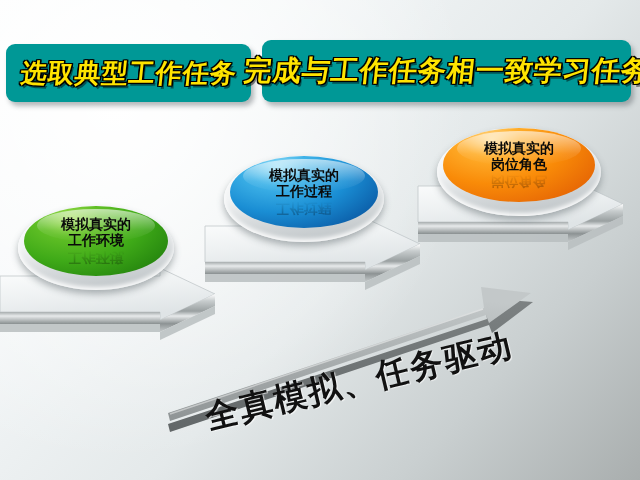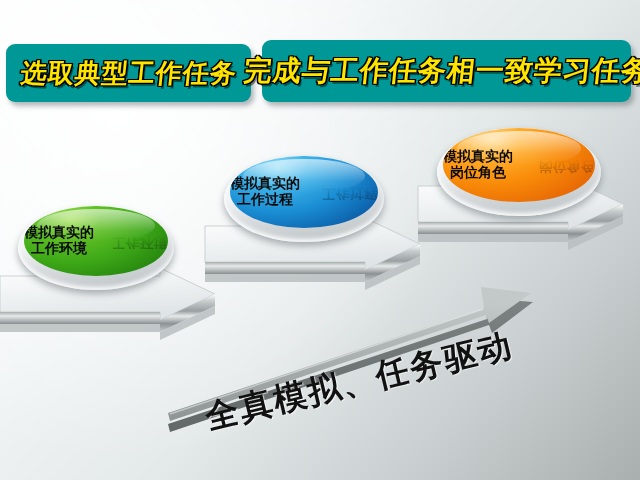--- a/index.html
+++ b/index.html
@@ -51,21 +51,21 @@
   
   .btnwrap{position:absolute;}
   .collar{
     position:absolute;left:0;top:0;
     border-radius:50%;
     background:linear-gradient(170deg,#ffffff 0%,#f2f4f5 38%,#d7dbdd 62%,#b9bfc2 100%);
     box-shadow:0 4px 7px rgba(80,90,95,.45), inset 0 -3px 4px rgba(255,255,255,.9);
   }
   .dome{
     position:absolute;border-radius:50%;
-    display:flex;align-items:center;justify-content:space-between;
+    display:flex;flex-direction:column;align-items:center;justify-content:center;
     overflow:hidden;
   }
   .dome .gloss{
     position:absolute;left:9%;top:4%;width:82%;height:48%;
     border-radius:50%;
     background:linear-gradient(180deg,rgba(255,255,255,.62) 0%,rgba(255,255,255,.10) 65%,rgba(255,255,255,0) 100%);
     pointer-events:none;
   }
   .dome .lbl{
     position:relative;z-index:3;

